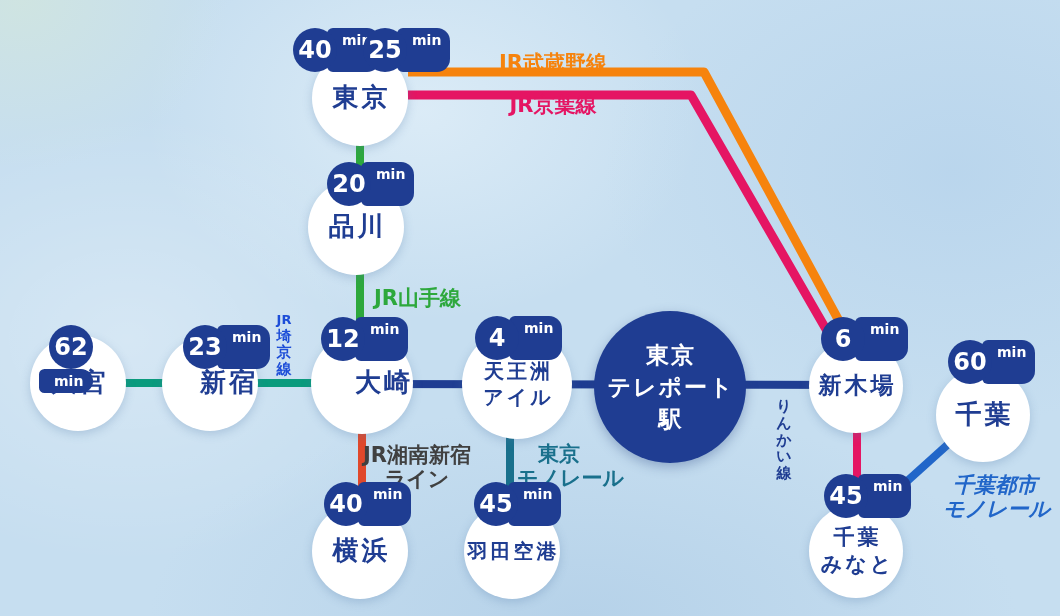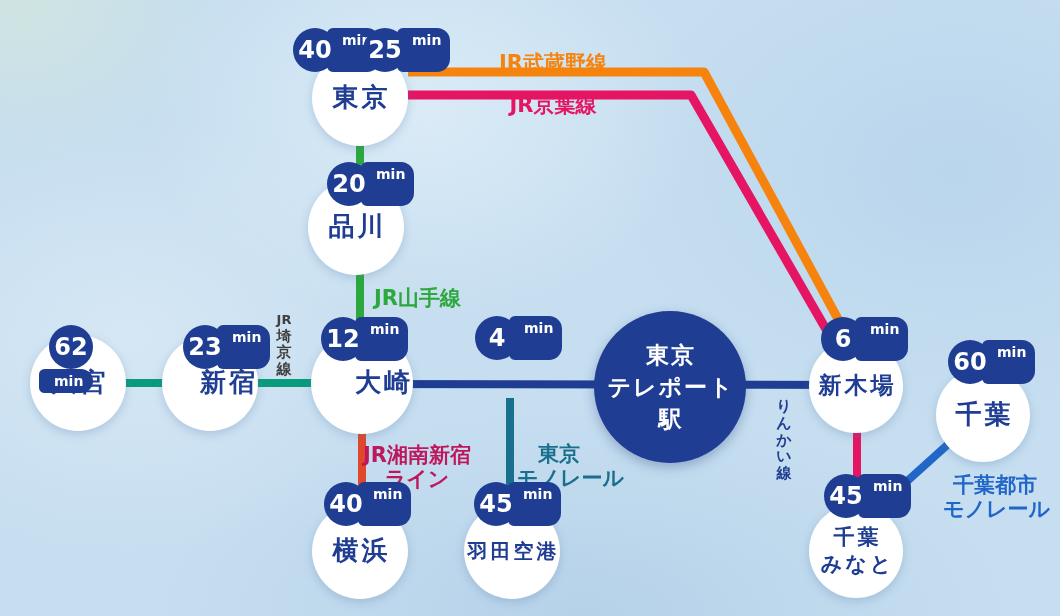--- a/index.html
+++ b/index.html
@@ -67,21 +67,21 @@
   #bg-chibaminato{left:824px;top:474px;}
 
   
   .line-label{position:absolute;z-index:1;font-weight:bold;font-size:21px;line-height:1.12;
               text-align:center;white-space:nowrap;}
   #lbl-musashino{left:493px;top:52px; width:120px;}
   #lbl-keiyo    {left:493px;top:94px;width:120px;}
   #lbl-yamanote {left:374px;top:287px;}
   #lbl-shonan   {left:362px;top:444px;width:110px;}
   #lbl-tokyomono{left:517px;top:443px;width:84px;}
-  #lbl-chibamono{left:943px;top:474px;width:104px;}
+  #lbl-chibamono{left:943px;top:474px;width:104px;font-style:italic;}
   .v-label{position:absolute;z-index:1;display:flex;flex-direction:column;align-items:center;
            font-weight:bold;font-size:15px;line-height:1.12;}
   .v-label .jr{font-size:13px;letter-spacing:0;}
   #lbl-saikyo{left:268px;top:313px;width:32px;}
   #lbl-rinkai{left:768px;top:398px;width:32px;}
 </style>
 </head>
 <body style="--navy: #1F3D92; --station_fill: #FFFFFF;">
 
 <div class="map">
@@ -95,28 +95,28 @@
     <line x1="362" y1="398" x2="362" y2="545" stroke-width="8" stroke="#E0482B"></line>
     <line x1="510" y1="398" x2="510" y2="545" stroke-width="8" stroke="#19708C"></line>
     <line x1="857" y1="398" x2="857" y2="545" stroke-width="8" stroke="#E51563"></line>
     <line x1="975" y1="420" x2="864" y2="520" stroke-width="8" stroke="#2166C9"></line>
   </svg>
 
   <div class="line-label" id="lbl-musashino" style="color: rgb(246, 131, 13);">JR武蔵野線</div>
   <div class="line-label" id="lbl-keiyo" style="color: rgb(229, 21, 99);">JR京葉線</div>
   <div class="line-label" id="lbl-yamanote" style="color: rgb(45, 168, 60);">JR山手線</div>
 
-  <div class="v-label" id="lbl-saikyo" style="color: #404040;">
+  <div class="v-label" id="lbl-saikyo" style="color: #1d4ed8;">
     <span class="jr">JR</span>
     <span>埼</span>
     <span>京</span>
     <span>線</span>
   </div>
 
-  <div class="line-label" id="lbl-shonan" style="color: #be185d;">
+  <div class="line-label" id="lbl-shonan" style="color: #404040;">
     <div>JR湘南新宿</div>
     <div>ライン</div>
   </div>
 
   <div class="line-label" id="lbl-tokyomono" style="color: rgb(25, 112, 140);">
     <div>東京</div>
     <div>モノレール</div>
   </div>
 
   <div class="v-label" id="lbl-rinkai" style="color: rgb(31, 61, 146);">
@@ -140,20 +140,24 @@
   </div>
   <div class="station" id="st-omiya">
     <span class="nm">大宮</span>
   </div>
   <div class="station" id="st-shinjuku">
     <span class="nm">新宿</span>
   </div>
   <div class="station" id="st-osaki">
     <span class="nm">大崎</span>
   </div>
+  <div class="station" id="st-tennozu">
+    <span class="nm">天王洲</span>
+    <span class="nm">アイル</span>
+  </div>
   <div class="station" id="st-hub">
     <span class="nm">東京</span>
     <span class="nm">テレポート</span>
     <span class="nm">駅</span>
   </div>
   <div class="station" id="st-shinkiba">
     <span class="nm">新木場</span>
   </div>
   <div class="station" id="st-chiba">
     <span class="nm">千葉</span>

